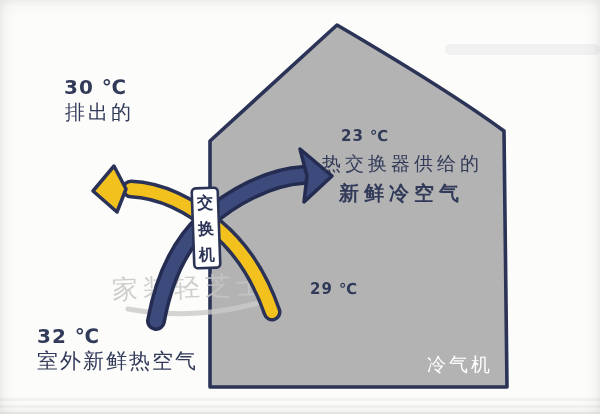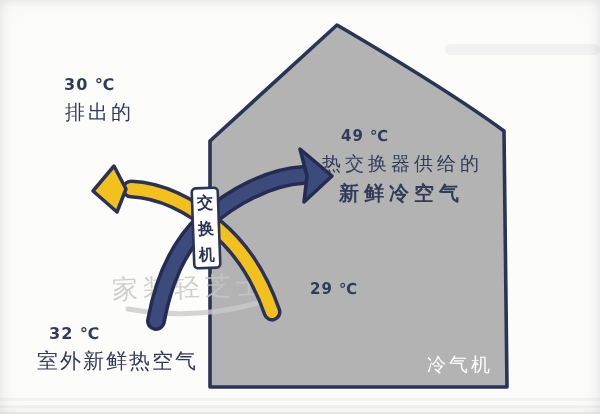--- a/index.html
+++ b/index.html
@@ -5,31 +5,31 @@
   html,body{margin:0;padding:0;background:#e9e9e9;}
   .stage{
     position:relative;width:600px;height:414px;overflow:hidden;
     background:#fcfcfb;
     font-family:"DejaVu Sans",sans-serif;
   }
   .stage svg{position:absolute;left:0;top:0;}
   .lbl{
     position:absolute;color:#323a59;white-space:nowrap;line-height:1.15;
   }
-  .temp{font-size:16px;font-weight:bold;letter-spacing:1px;}
+  .temp{font-size:20px;font-weight:bold;letter-spacing:1px;}
   .cn{font-size:20px;letter-spacing:3px;}
   .lbl-exhaust-temp{left:64px;top:76px;}
   .lbl-exhaust-1{left:65px;top:101px;}
   .lbl-exhaust-2{left:64px;top:129px;}
   .lbl-supply-temp{left:341px;top:128px;font-size:15px;}
   .lbl-supply-1{left:322px;top:153px;font-size:19px;letter-spacing:4px;}
   .lbl-supply-2{left:339px;top:182px;font-size:20px;letter-spacing:5px;font-weight:bold;}
   .lbl-indoor-temp{left:310px;top:281px;font-size:15px;}
   .lbl-indoor-1{left:308px;top:304px;letter-spacing:4px;}
-  .lbl-outdoor-temp{left:37px;top:325px;margin-left:12px;}
+  .lbl-outdoor-temp{left:37px;top:325px;}
   .lbl-outdoor-1{left:37px;top:349px;font-size:21px;letter-spacing:2px;}
   .lbl-cooler{left:427px;top:354px;font-size:19px;letter-spacing:3px;color:#ffffff;}
   .exchanger-chars{
     position:absolute;left:193px;top:190px;width:26px;height:78px;
     display:flex;flex-direction:column;align-items:center;justify-content:space-around;
     color:#2b3356;font-size:16px;font-weight:bold;transform:rotate(-2deg);
   }
   .streaks{
     position:absolute;left:0;bottom:0;width:100%;height:16px;opacity:.25;
     background:repeating-linear-gradient(180deg,#d8d8d8 0 3px,#fcfcfb 3px 7px);
@@ -72,21 +72,21 @@
 
   <div class="exchanger-chars">
     <div>交</div>
     <div>换</div>
     <div>机</div>
   </div>
 
   <div class="lbl temp lbl-exhaust-temp">30 ℃</div>
   <div class="lbl cn lbl-exhaust-1">排出的</div>
 
-  <div class="lbl temp lbl-supply-temp">49 ℃</div>
+  <div class="lbl temp lbl-supply-temp">23 ℃</div>
   <div class="lbl cn lbl-supply-1">热交换器供给的</div>
   <div class="lbl cn lbl-supply-2">新鲜冷空气</div>
 
   <div class="lbl temp lbl-indoor-temp">29 ℃</div>
 
   <div class="lbl temp lbl-outdoor-temp">32 ℃</div>
   <div class="lbl lbl-cooler">冷气机</div>
 
   <div class="lbl cn lbl-outdoor-1">室外新鲜热空气</div>
 

